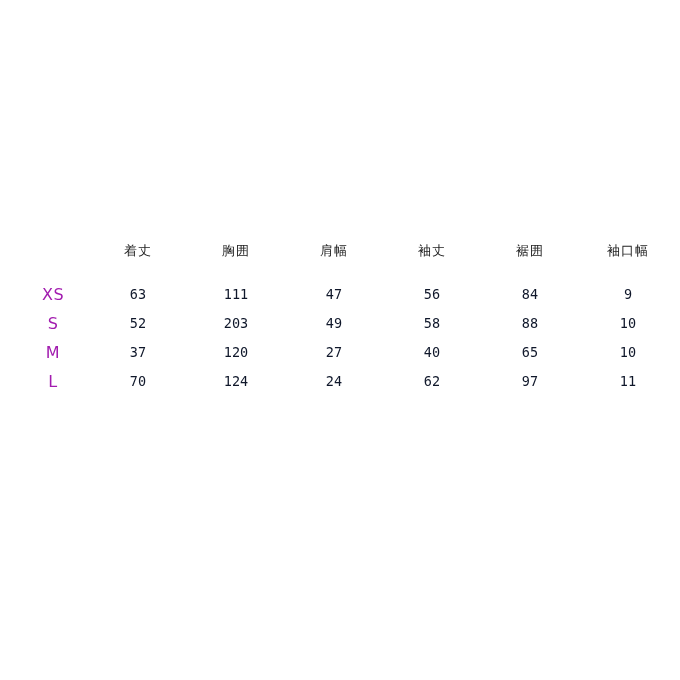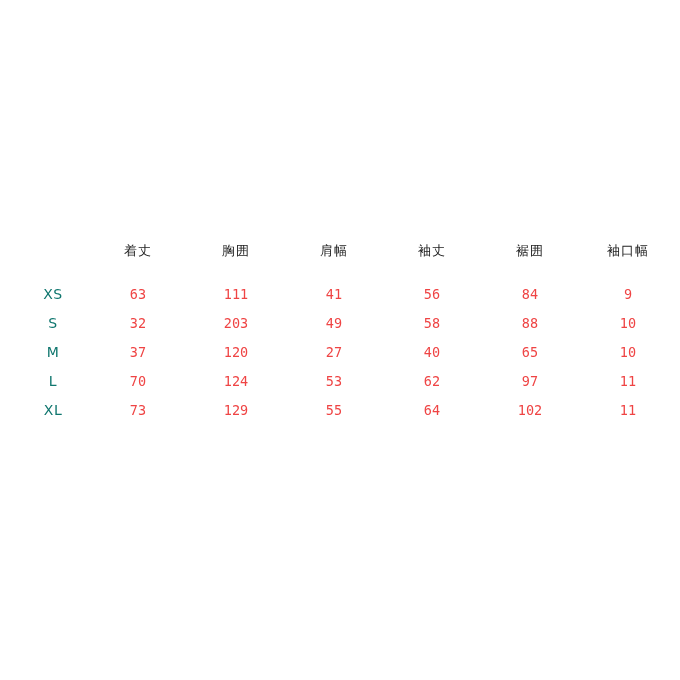--- a/index.html
+++ b/index.html
@@ -35,37 +35,37 @@
   }
   table.size-table th,
   table.size-table td {
     border: none;
     padding: 0;
     text-align: center;
     font-weight: normal;
     font-size: 13.5px;
     line-height: 29px;
     height: 29px;
-    color: #ef4444;
+    color: #0f172a;
     letter-spacing: 0.5px;
     font-family: "DejaVu Sans", sans-serif;
   }
   table.size-table thead th {
     font-size: 13px;
     color: #1c1c1c;
     padding-bottom: 15px;
     letter-spacing: 1px;
   }
   table.size-table .col-size {
     width: 72px;
   }
   table.size-table tbody th.row-head {
     text-align: center;
-    font-size: 14px;
-    color: #0f766e;
+    font-size: 16px;
+    color: #a21caf;
     letter-spacing: 0.5px;
   }
   table.size-table td.num {
     font-family: "DejaVu Sans Mono", monospace;
     font-size: 13.5px;
     letter-spacing: 0px;
   }
 </style>
 </head>
 <body>
@@ -82,57 +82,48 @@
           <th>袖丈</th>
           <th>裾囲</th>
           <th>袖口幅</th>
         </tr>
       </thead>
       <tbody>
         <tr>
           <th class="row-head col-size">XS</th>
           <td class="num">63</td>
           <td class="num">111</td>
-          <td class="num">41</td>
+          <td class="num">47</td>
           <td class="num">56</td>
           <td class="num">84</td>
           <td class="num">9</td>
         </tr>
         <tr>
           <th class="row-head col-size">S</th>
-          <td class="num">32</td>
+          <td class="num">52</td>
           <td class="num">203</td>
           <td class="num">49</td>
           <td class="num">58</td>
           <td class="num">88</td>
           <td class="num">10</td>
         </tr>
         <tr>
           <th class="row-head col-size">M</th>
           <td class="num">37</td>
           <td class="num">120</td>
           <td class="num">27</td>
           <td class="num">40</td>
           <td class="num">65</td>
           <td class="num">10</td>
         </tr>
         <tr>
           <th class="row-head col-size">L</th>
           <td class="num">70</td>
           <td class="num">124</td>
-          <td class="num">53</td>
+          <td class="num">24</td>
           <td class="num">62</td>
           <td class="num">97</td>
-          <td class="num">11</td>
-        </tr>
-        <tr>
-          <th class="row-head col-size">XL</th>
-          <td class="num">73</td>
-          <td class="num">129</td>
-          <td class="num">55</td>
-          <td class="num">64</td>
-          <td class="num">102</td>
           <td class="num">11</td>
         </tr>
       </tbody>
     </table>
   </div>
 </div>
 
 </body></html>

